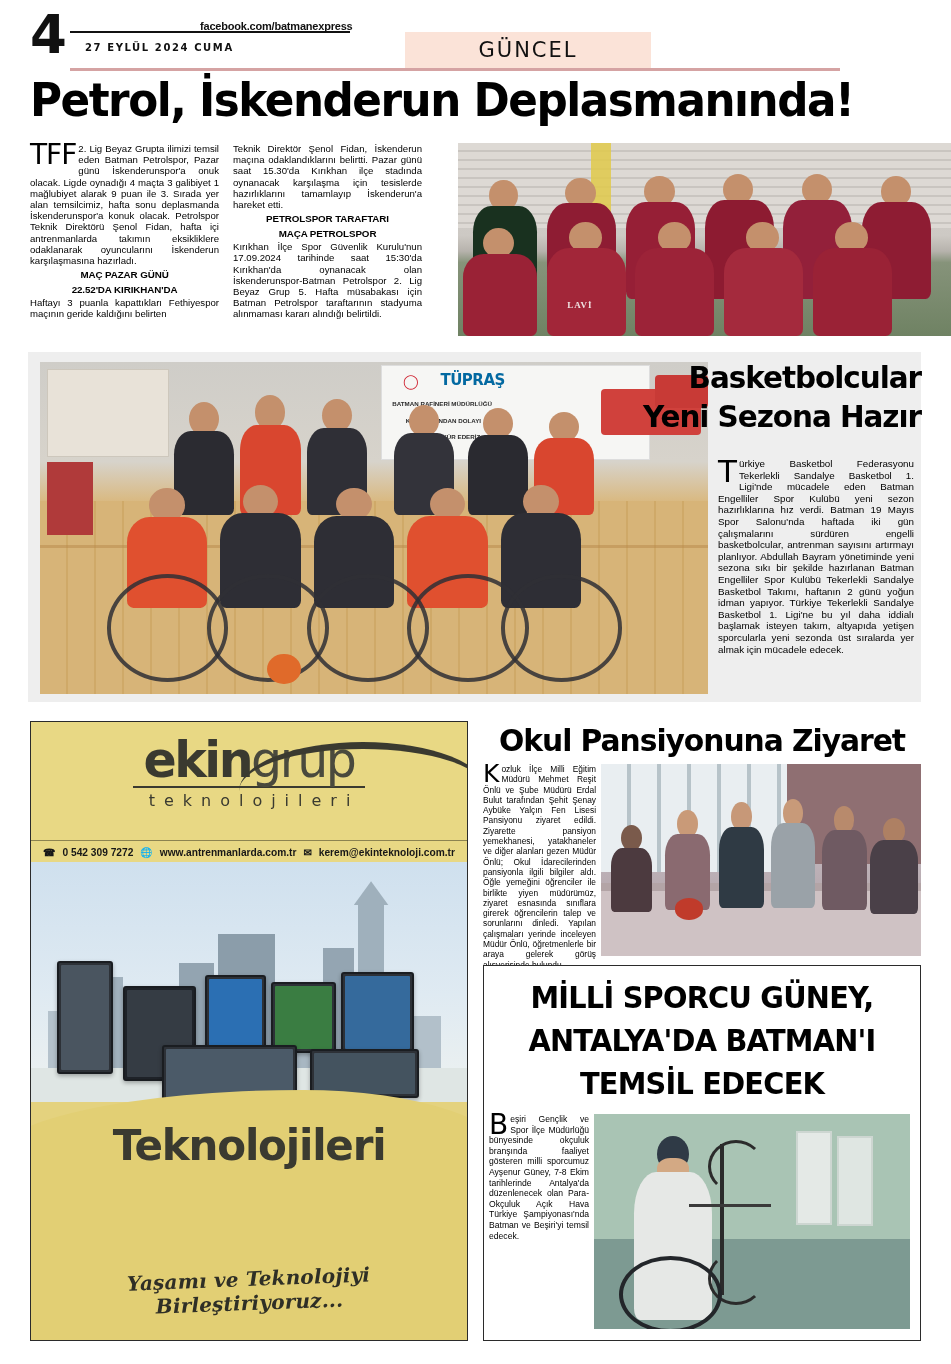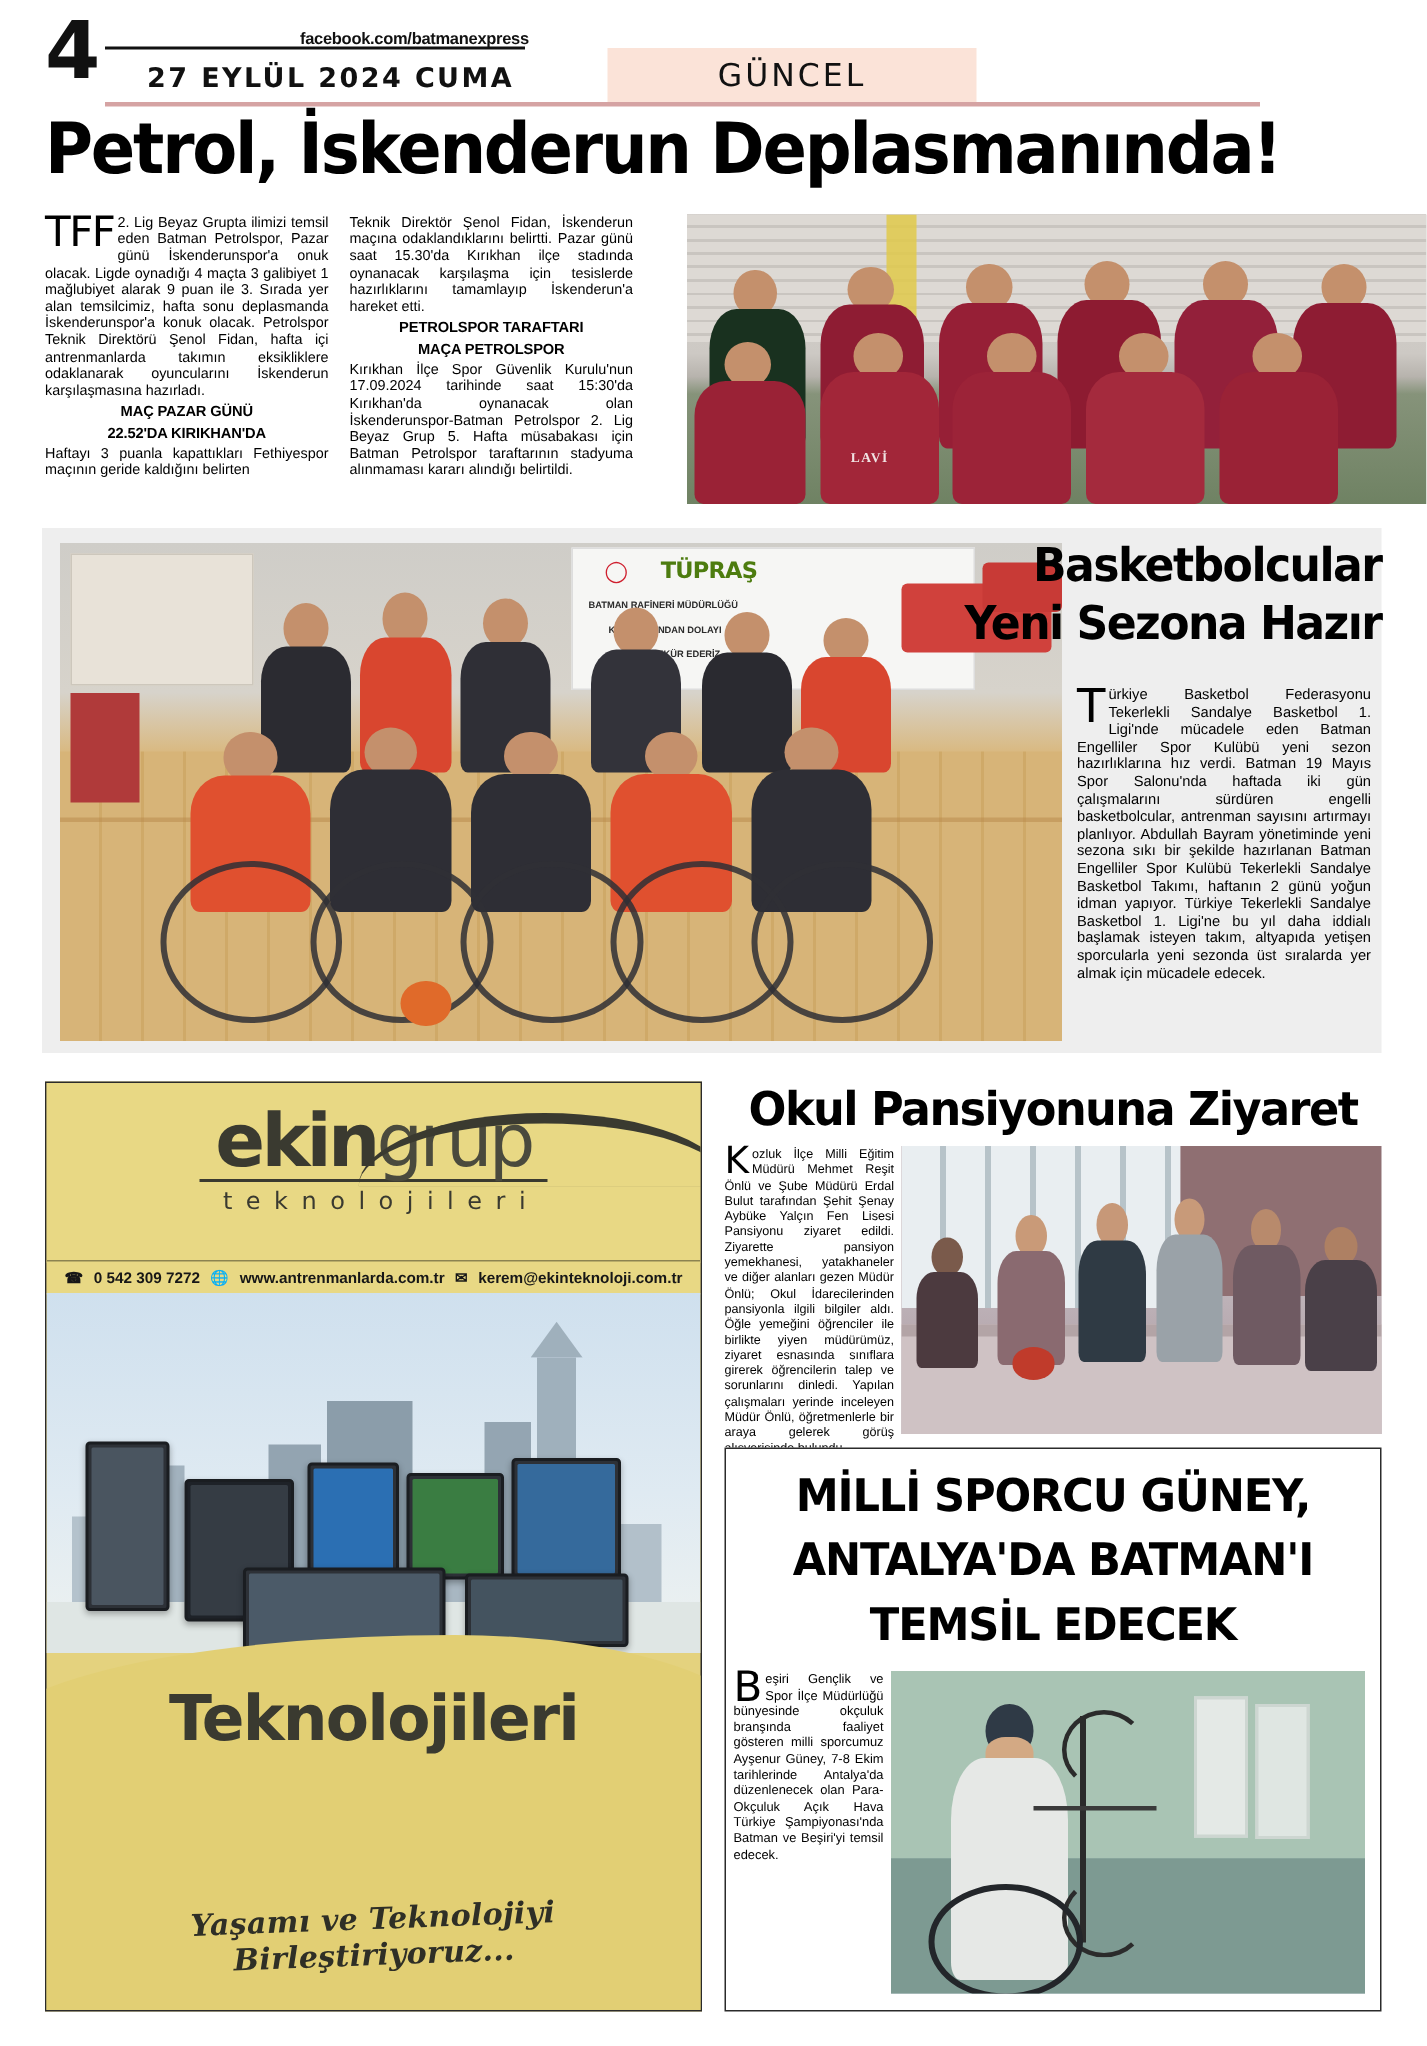--- a/index.html
+++ b/index.html
@@ -48,23 +48,23 @@
     position: absolute;
     left: 170px; top: 6px;
     font-family: "Liberation Sans", sans-serif;
     font-size: 11px;
     font-weight: 600;
     color: #111;
     letter-spacing: -0.2px;
   }
   .mast-date {
     position: absolute;
-    left: 68px; top: 28px;
-    font-family: "DejaVu Sans", sans-serif;
-    font-size: 18px;
+    left: 55px; top: 28px;
+    font-family: "DejaVu Sans", sans-serif;
+    font-size: 10px;
     font-weight: 600;
     letter-spacing: 1.6px;
     color: #111;
   }
   .mast-rule-bottom {
     position: absolute;
     left: 40px; top: 54px;
     width: 770px; height: 3px;
     background: #d5a3a3;
   }
@@ -508,21 +508,21 @@
 
   <div class="bask">
     <div class="bask-photo">
 
       <div style="position:absolute;inset:0;background:linear-gradient(#cfcdc8 0%,#d7d3cb 30%,#d9b981 42%,#d4ad70 100%);"></div>
       <div style="position:absolute;left:0;top:42%;width:100%;height:58%;background:repeating-linear-gradient(90deg,#d7b478 0 26px,#cfa968 26px 28px);"></div>
       <div style="position:absolute;left:0;top:55%;width:100%;height:3px;background:#b8884a;opacity:.5;"></div>
 
       <div style="position:absolute;left:51%;top:1%;width:40%;height:28%;background:#f6f6f4;border:1px solid #ddd;">
         <div style="position:absolute;left:8%;top:7%;font-family:'DejaVu Sans',sans-serif;font-size:14px;font-weight:700;color:#cf1f2e;">◯</div>
-        <div style="position:absolute;left:22%;top:5%;font-family:'DejaVu Sans',sans-serif;font-size:15px;font-weight:700;color:#4d7c0f;letter-spacing:-0.5px;">TÜPRAŞ</div>
+        <div style="position:absolute;left:22%;top:5%;font-family:'DejaVu Sans',sans-serif;font-size:15px;font-weight:700;color:#0369a1;letter-spacing:-0.5px;">TÜPRAŞ</div>
         <div style="position:absolute;left:4%;top:36%;font-family:'Liberation Sans',sans-serif;font-size:6.2px;font-weight:700;color:#2b2b2b;">BATMAN RAFİNERİ MÜDÜRLÜĞÜ</div>
         <div style="position:absolute;left:9%;top:54%;font-family:'Liberation Sans',sans-serif;font-size:6.2px;font-weight:700;color:#2b2b2b;">KATKILARINDAN DOLAYI</div>
         <div style="position:absolute;left:15%;top:72%;font-family:'Liberation Sans',sans-serif;font-size:6.2px;font-weight:700;color:#2b2b2b;">TEŞEKKÜR EDERİZ</div>
       </div>
 
       <div style="position:absolute;left:1%;top:2%;width:18%;height:26%;background:#e8e2d8;border:1px solid #cdc7bc;"></div>
       <div style="position:absolute;left:1%;top:30%;width:7%;height:22%;background:#b03a3a;"></div>
 
       <div style="position:absolute;left:84%;top:8%;width:15%;height:14%;background:#d0413c;border-radius:4px;"></div>
       <div style="position:absolute;left:92%;top:4%;width:8%;height:10%;background:#c83a36;border-radius:4px;"></div>

